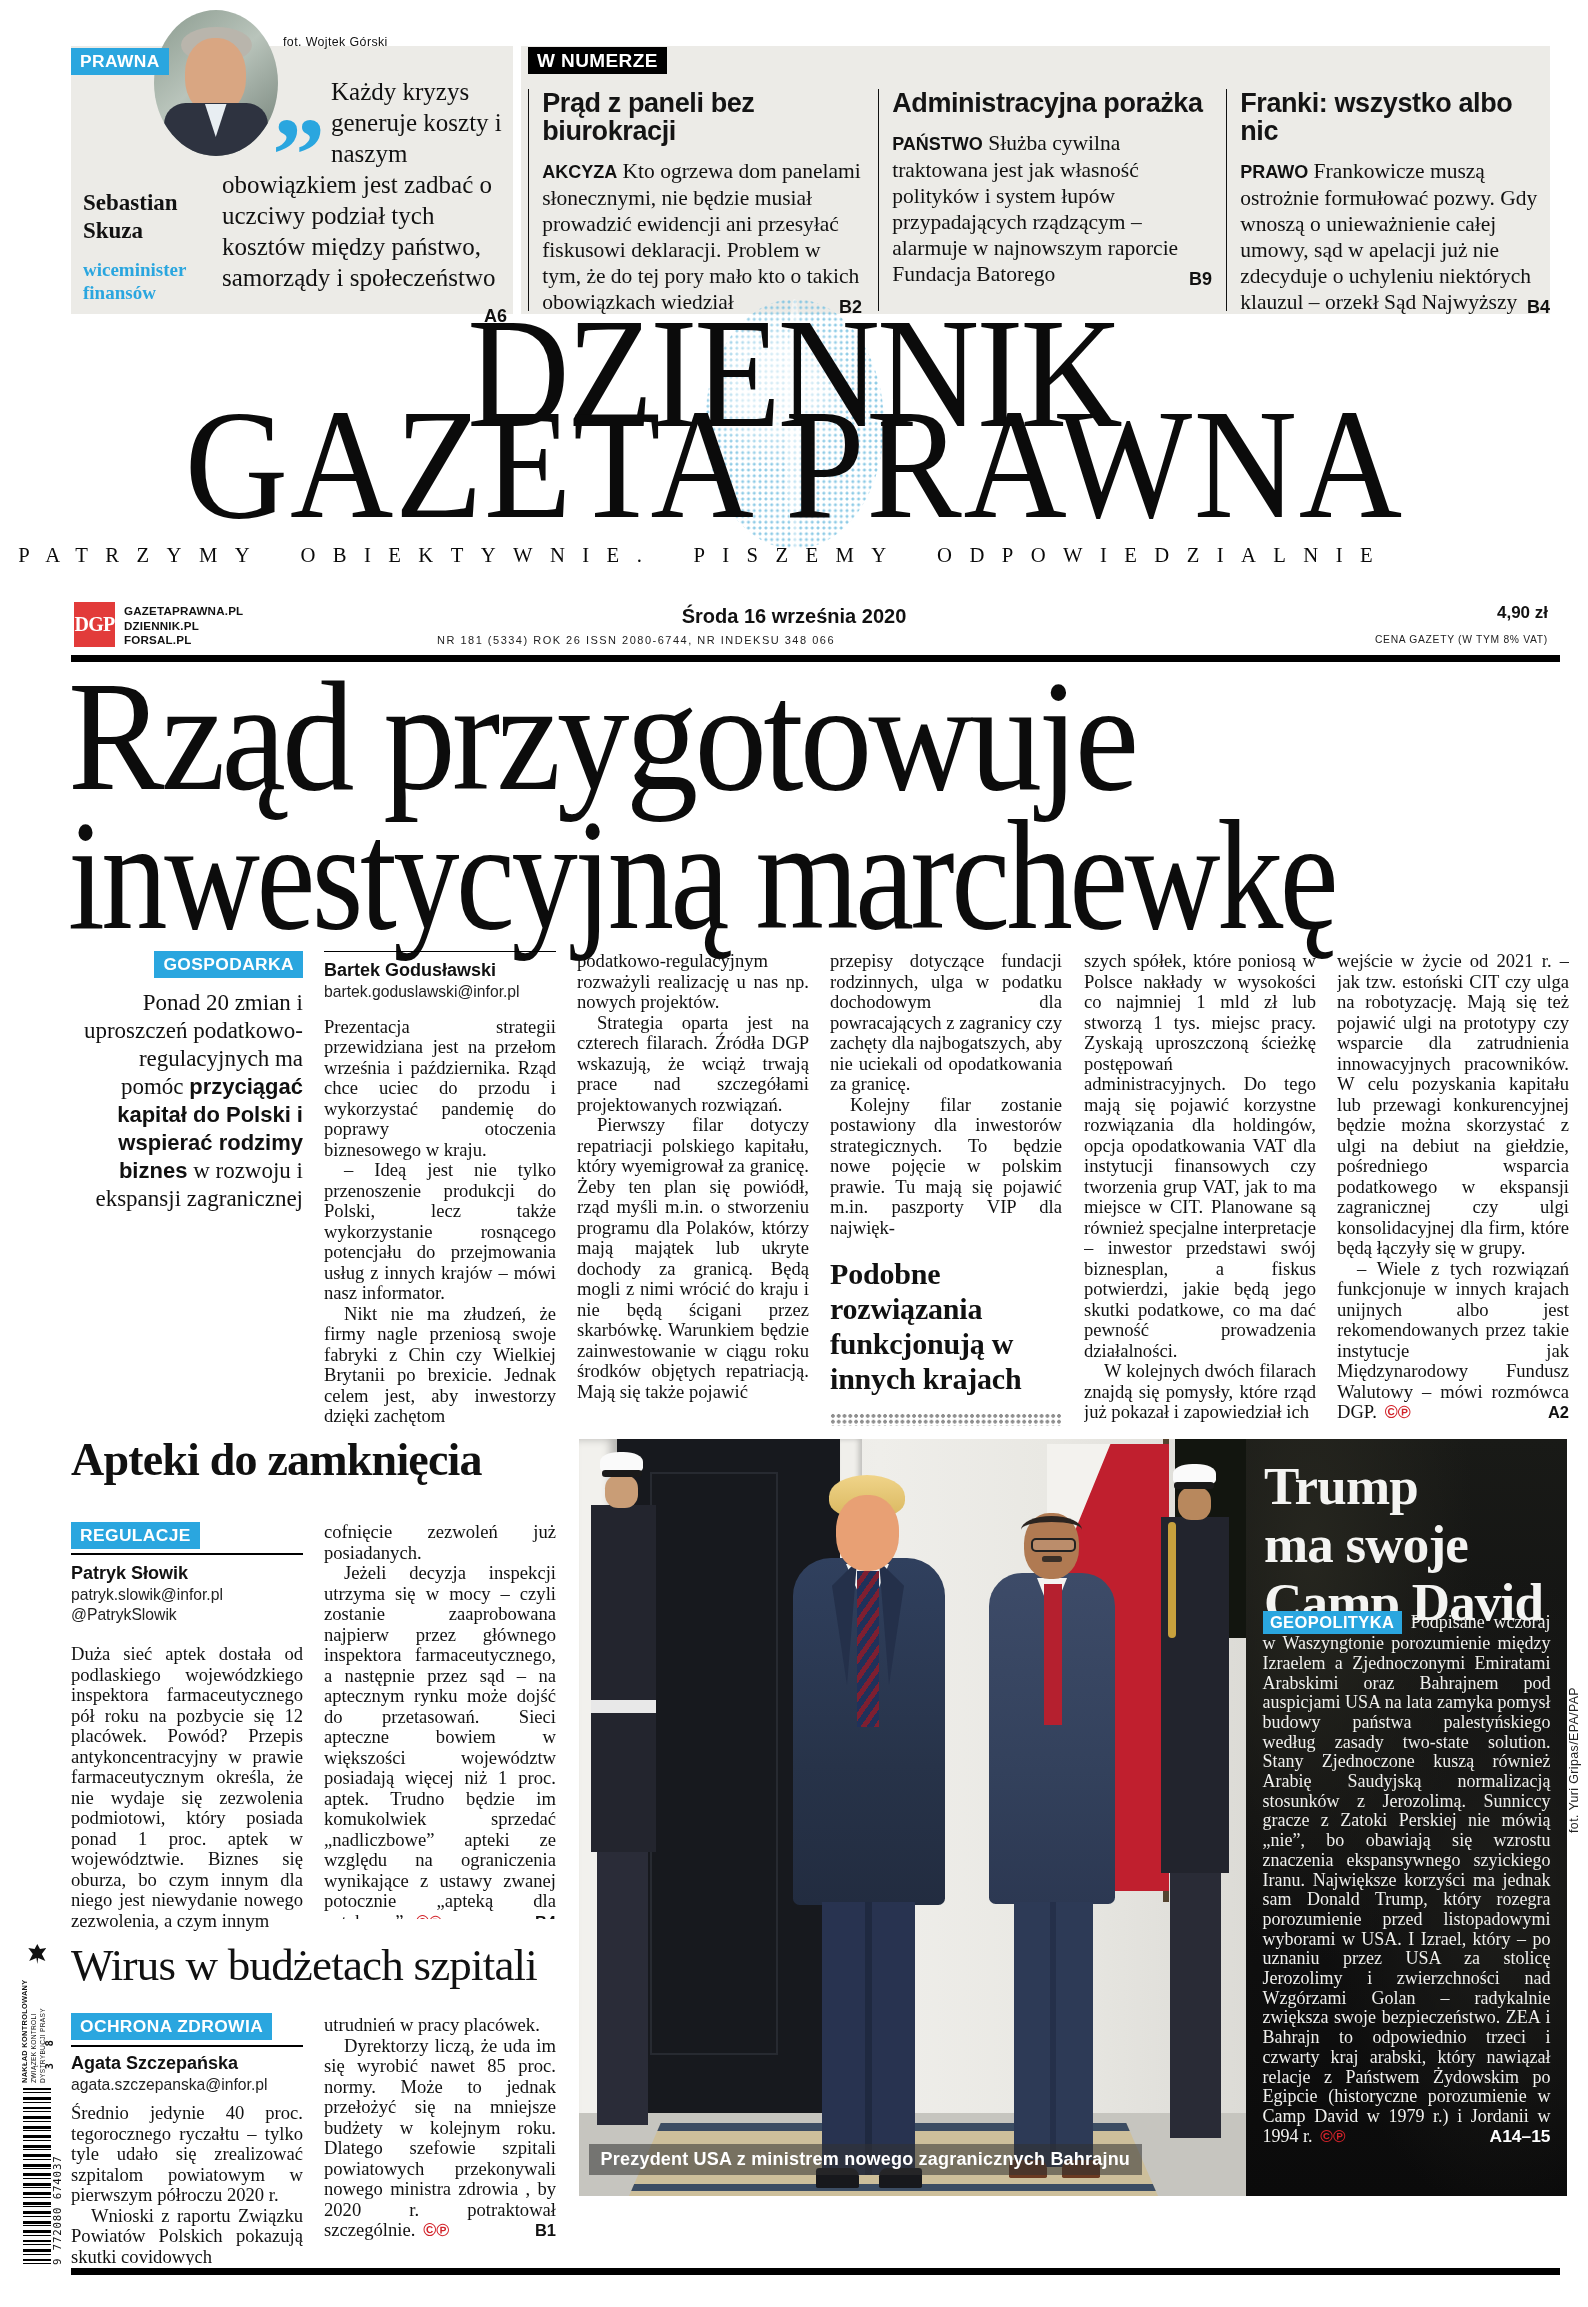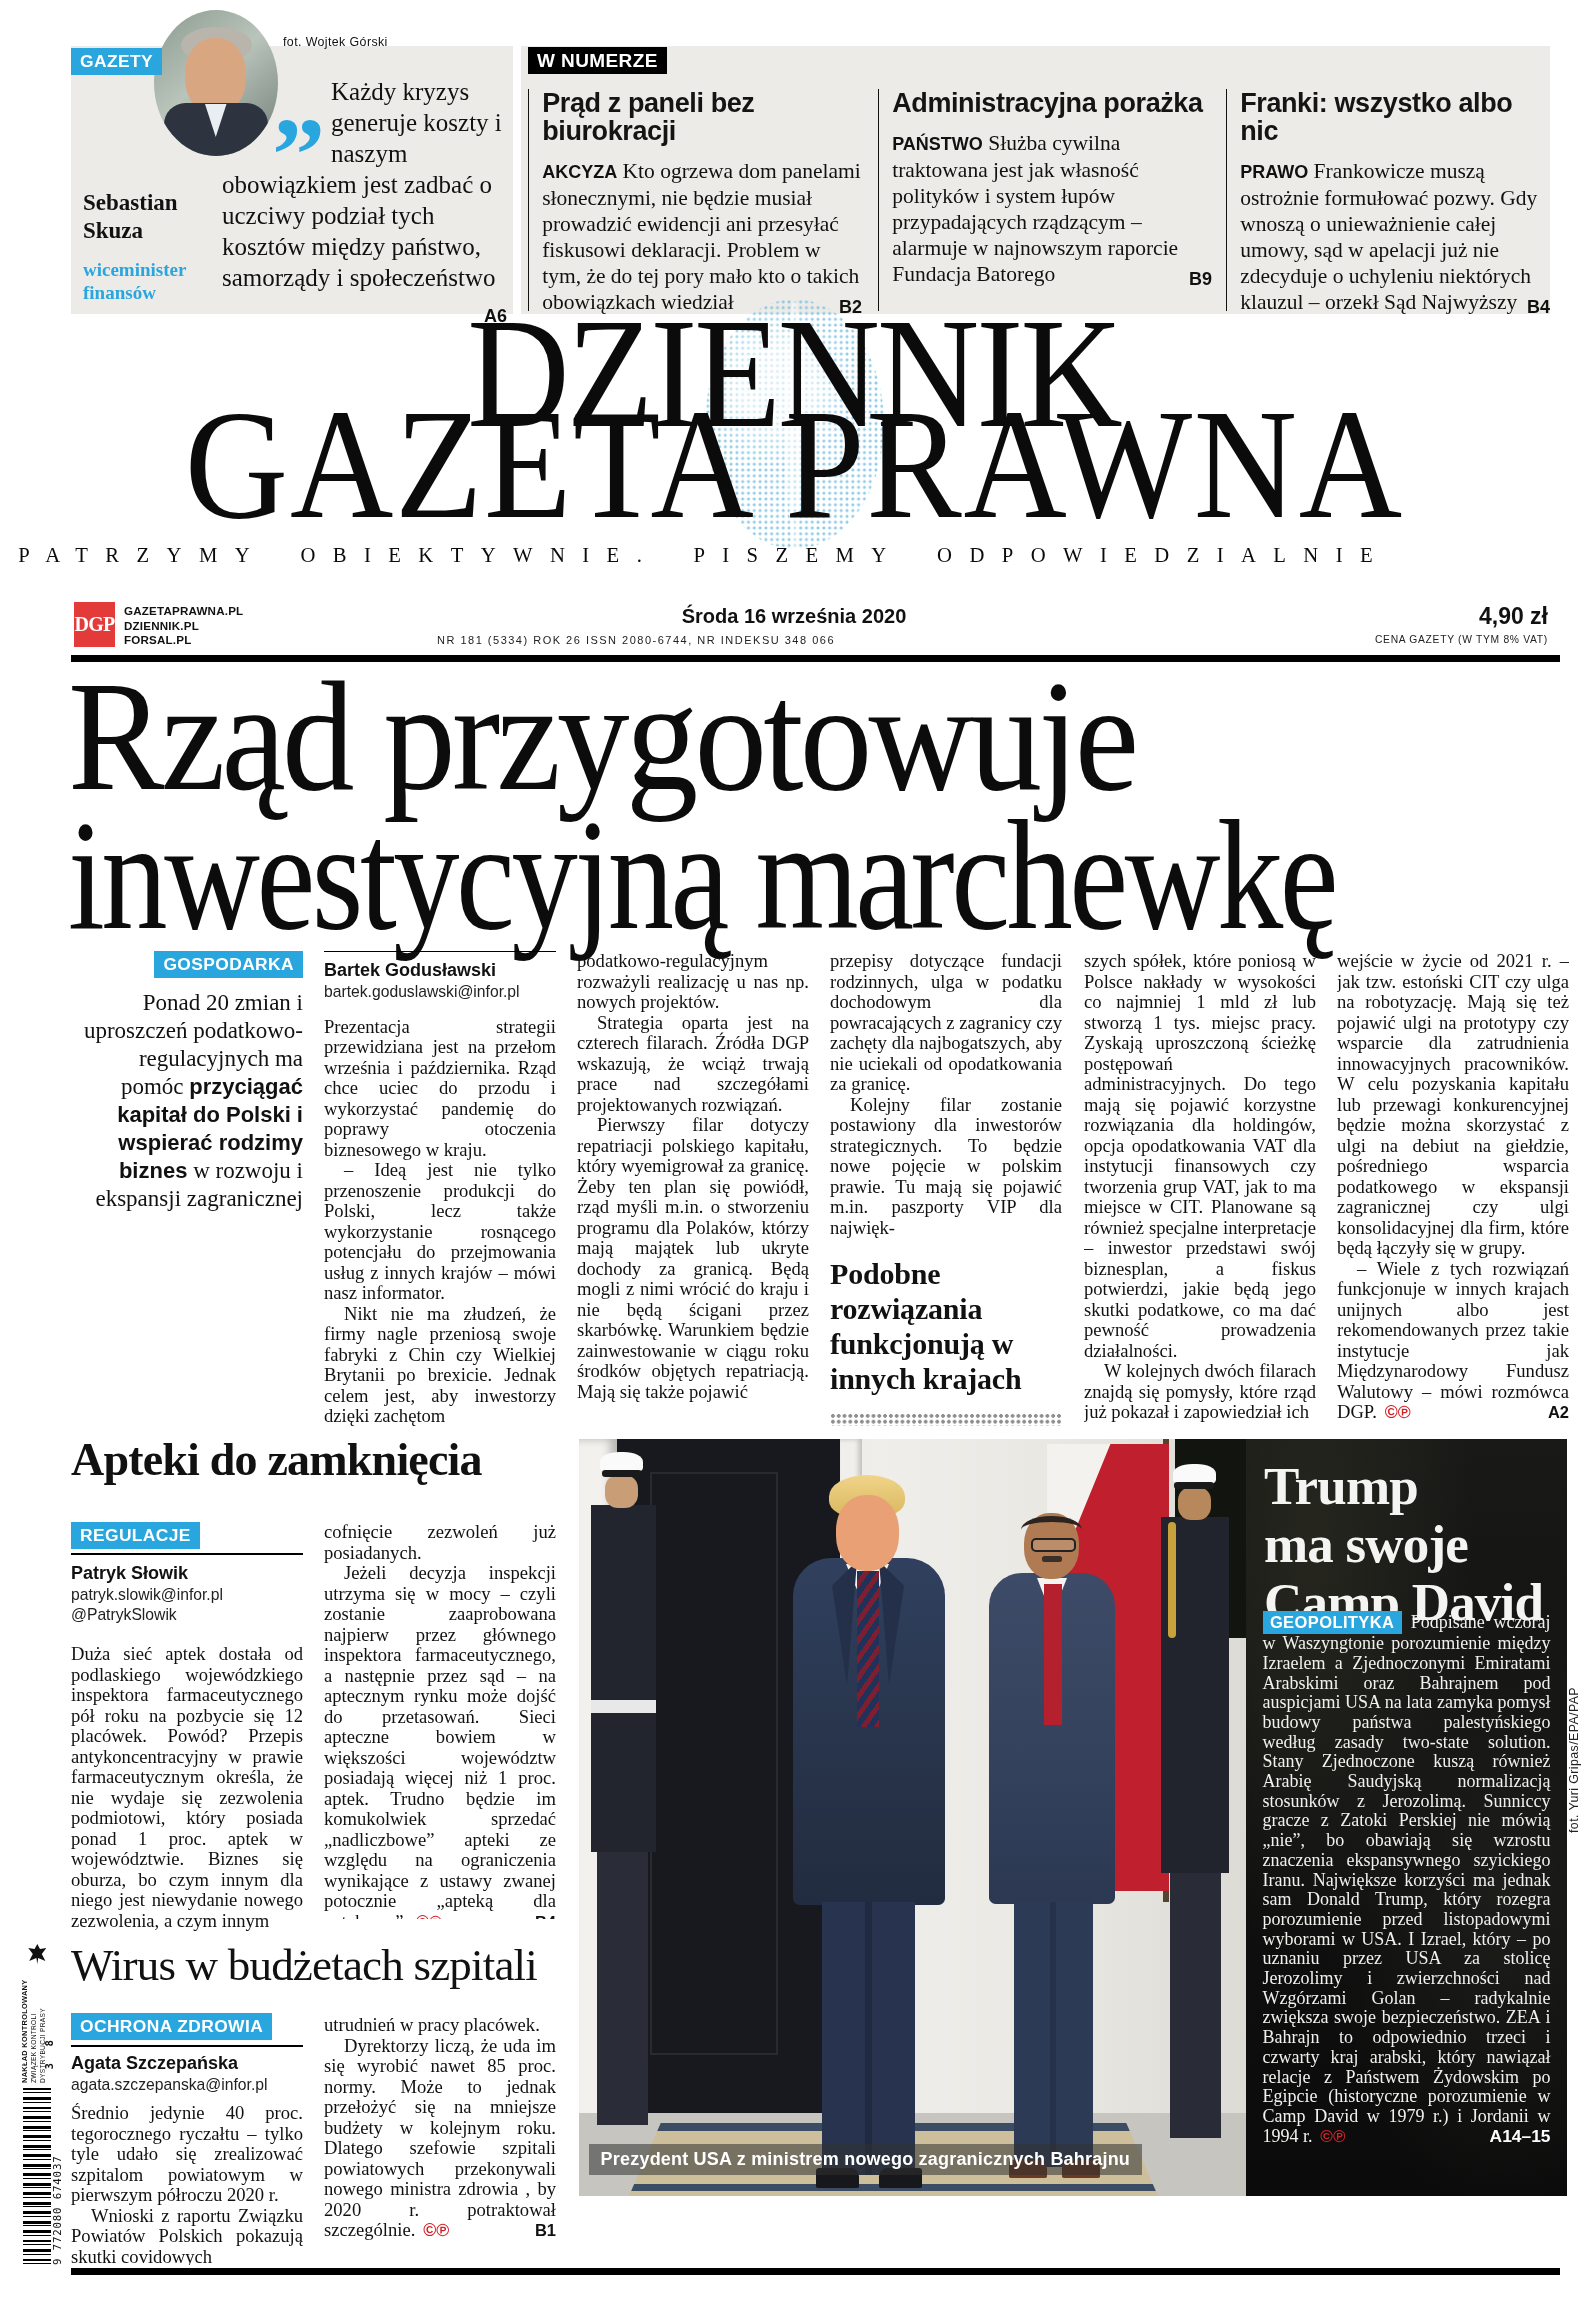--- a/index.html
+++ b/index.html
@@ -70,21 +70,21 @@
   
   #dgpBox{position:absolute;left:74px;top:602px;width:41px;height:45px;background:#E23B3A;
      color:#fff;text-align:center;font-weight:bold;font-size:20px;line-height:45px;letter-spacing:-0.8px;}
   #sites{position:absolute;left:124px;top:604px;font-family:"Liberation Sans","DejaVu Sans",sans-serif;
      font-weight:bold;font-size:11.6px;line-height:14.5px;letter-spacing:0.2px;}
   #dateLine{position:absolute;left:0;top:605px;width:1588px;text-align:center;
      font-family:"Liberation Sans","DejaVu Sans",sans-serif;font-weight:bold;font-size:20px;}
   #issueLine{position:absolute;left:0;top:634px;width:1272px;text-align:center;
      font-family:"Liberation Sans","DejaVu Sans",sans-serif;font-size:11px;letter-spacing:1.5px;color:#222;}
   #price{position:absolute;right:40px;top:603px;font-family:"Liberation Sans","DejaVu Sans",sans-serif;
-     font-weight:bold;font-size:23px;}
+     font-weight:bold;font-size:17px;}
   #priceNote{position:absolute;right:40px;top:634px;font-family:"Liberation Sans","DejaVu Sans",sans-serif;
      font-size:10.3px;letter-spacing:0.7px;color:#222;}
   .blackrule{position:absolute;left:71px;width:1489px;height:7.4px;background:#000;}
   #rule1{top:655px;}
   #rule2{top:2268px;}
 
   
   #bigHead{position:absolute;left:68px;top:667px;width:1514px;font-size:156px;line-height:139px;
      letter-spacing:-4.1px;color:#0c0c0c;white-space:nowrap;}
   #bigHead .hl{display:inline-block;transform-origin:left bottom;}
@@ -236,21 +236,21 @@
      font-family:"DejaVu Sans Mono","Liberation Mono",monospace;font-size:10.8px;letter-spacing:0.8px;height:177px;}
 </style>
 </head>
 <body>
 
 <div id="page">
 
   <div class="graybox" id="quoteBox"></div>
   <div class="graybox" id="wnBox"></div>
 
-  <span class="label" id="wywiadLabel">GAZETY</span>
+  <span class="label" id="wywiadLabel">PRAWNA</span>
 
   <div id="skuzaPhoto">
     <div class="hair"></div>
     <div class="head"></div>
     <div class="suit"></div>
     <div class="shirt"></div>
   </div>
   <div id="fotoCredit1" class="sans">fot. Wojtek Górski</div>
 
   <div id="quoteText">

